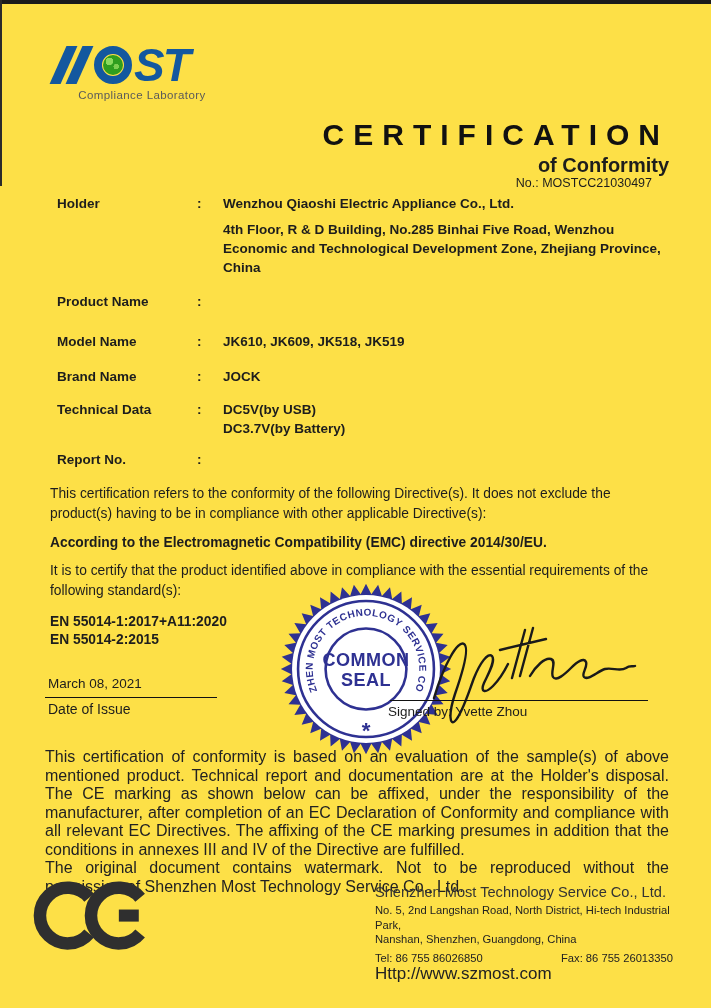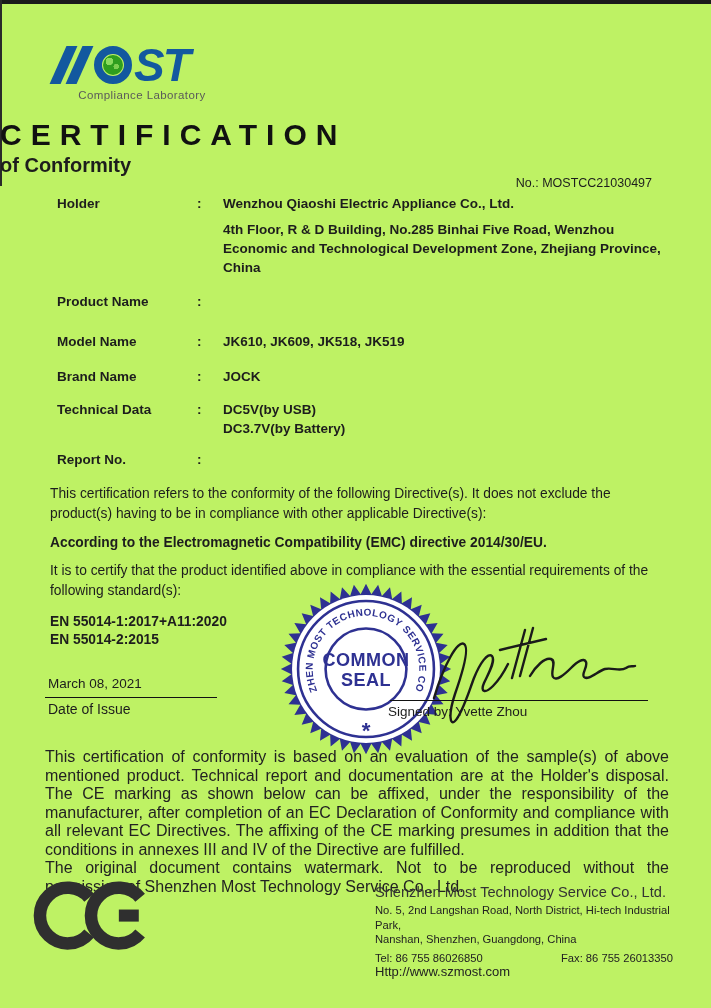--- a/index.html
+++ b/index.html
@@ -1,18 +1,18 @@
 <!DOCTYPE html>
 <html style="--seal-color: #2e3192; --logo-blue: #13589f;"><head>
 <meta charset="utf-8">
 <style>
   :root { --seal-color:#2e3192; --logo-blue:#13589f; --ink:#1d1d1d; }
   * { margin:0; padding:0; box-sizing:border-box; }
   body { background:#888; font-family:"Liberation Sans", sans-serif; }
-  .page { position:relative; width:711px; height:1008px; background:#bef264; margin:0 auto;
+  .page { position:relative; width:711px; height:1008px; background:#fde047; margin:0 auto;
           overflow:hidden; color:var(--ink); }
   
   .scan-top { position:absolute; left:0; top:0; width:711px; height:4px; background:#1b1b1b; }
   .scan-left { position:absolute; left:0; top:0; width:2px; height:186px; background:#2a2a2a; }
 
   
   .logo { position:absolute; left:58px; top:44px; width:170px; }
   .logo-row { display:flex; align-items:center; height:42px; }
   .logo-slash { width:11px; height:38px; background:var(--logo-blue); transform:skewX(-24deg); margin-right:5px; }
   .logo-o { width:38px; height:38px; border:8px solid var(--logo-blue); border-radius:50%;
@@ -20,21 +20,21 @@
   .logo-globe { width:20px; height:20px; border-radius:50%;
     background:
       radial-gradient(circle at 32% 32%, #8bdb5e 0 19%, rgba(0,0,0,0) 20%),
       radial-gradient(circle at 66% 58%, #7ccf50 0 15%, rgba(0,0,0,0) 16%),
       #2f9e1e; }
   .logo-st { font-size:46px; font-weight:bold; font-style:italic; color:var(--logo-blue);
              letter-spacing:-2px; line-height:38px; margin-left:2px; }
   .logo-sub { margin-top:3px; font-size:11.5px; color:#5a5a5a; letter-spacing:0.4px; text-align:center; width:168px; }
 
   
-  .title-wrap { position:absolute; left:0; top:118px; width:660px; text-align:left; }
+  .title-wrap { position:absolute; left:9px; top:118px; width:660px; text-align:right; }
   .title { font-size:30px; font-weight:bold; letter-spacing:9px; color:#111; }
   .title-sub { font-size:20px; font-weight:bold; margin-top:2px; }
   .cert-no { position:absolute; right:59px; top:176px; font-size:12.5px; }
 
   
   .fields { position:absolute; left:57px; top:194px; width:606px; }
   .frow { display:grid; grid-template-columns:140px 26px 1fr; font-size:13.5px; font-weight:bold; line-height:19px; }
   .frow .val2 { margin-top:7px; }
   .frow .val2:empty { display:none; margin:0; }
   .mb15{margin-bottom:15px;} .mb21{margin-bottom:21px;} .mb16{margin-bottom:16px;}
@@ -68,21 +68,21 @@
   .disclaimer { position:absolute; left:45px; top:748px; width:624px; font-size:16px; line-height:18.5px; color:#222; }
   .disclaimer p { text-align:justify; }
 
   
   .ce { position:absolute; left:33px; top:876px; }
   .footer { position:absolute; left:375px; top:884px; width:312px; }
   .footer-company { font-size:14.6px; color:#333; margin-bottom:3px; }
   .footer-addr { font-size:11.2px; line-height:14.5px; color:#222; }
   .footer-telfax { margin-top:5px; font-size:11.2px; color:#222; display:flex; }
   .footer-tel { width:186px; }
-  .footer-web { font-size:13px; color:#222; }
+  .footer-web { font-size:17px; color:#222; }
 </style>
 </head>
 <body>
 
 <div class="page">
   <div class="scan-top"></div>
   <div class="scan-left"></div>
 
   <div class="logo">
     <div class="logo-row">

